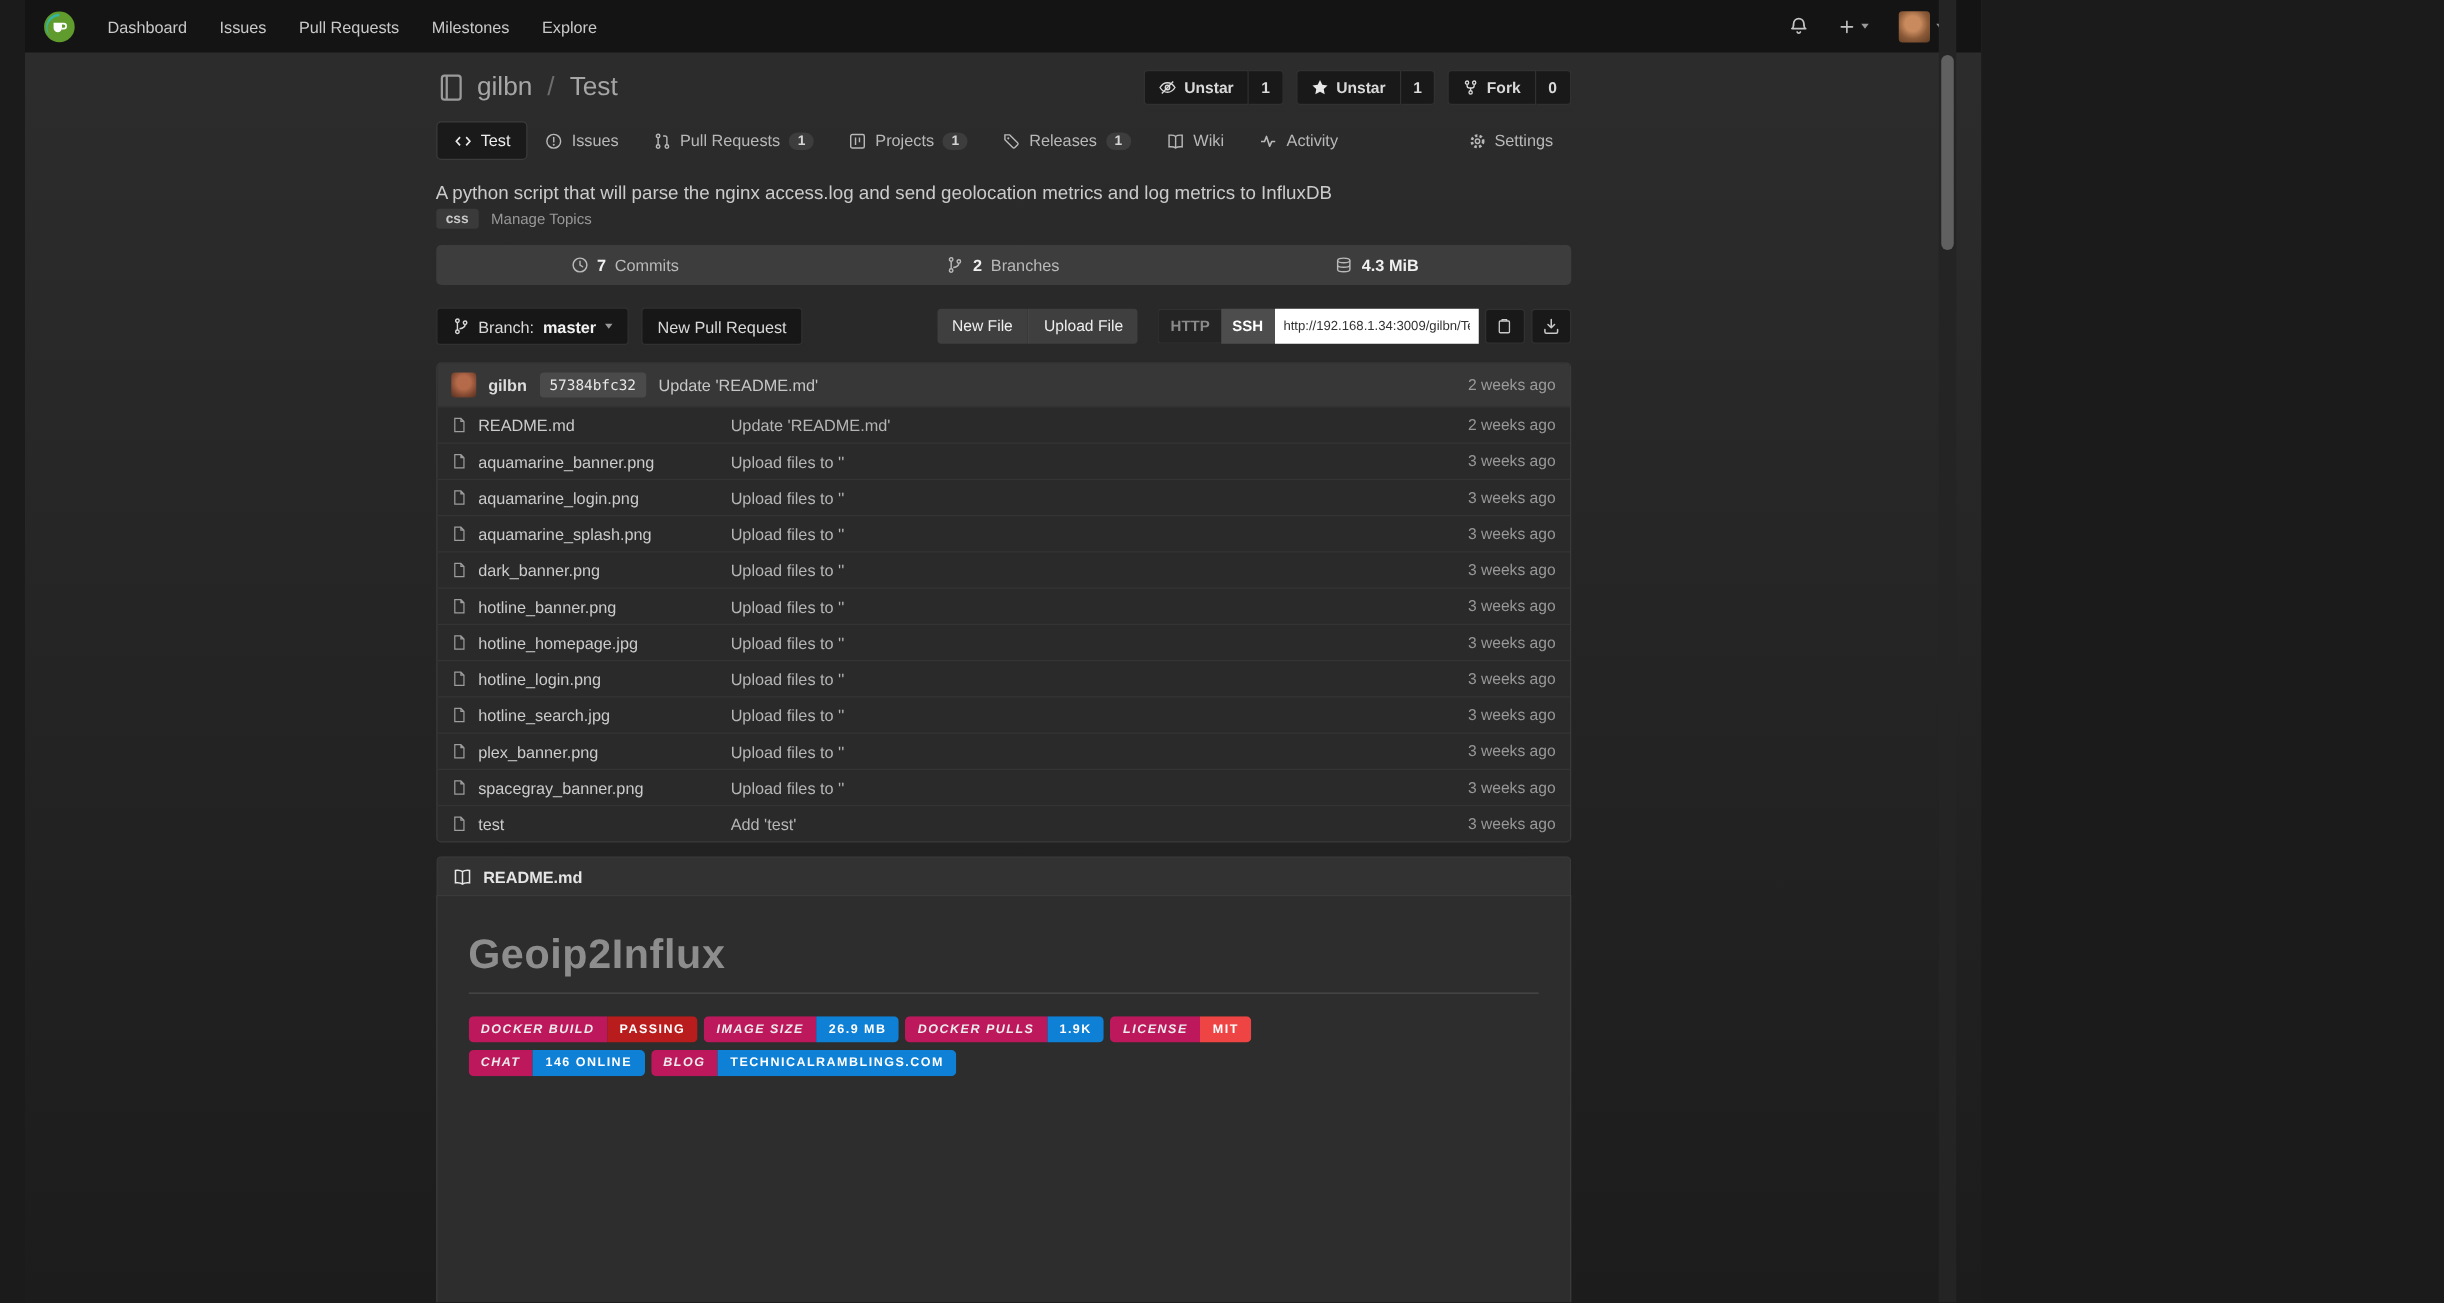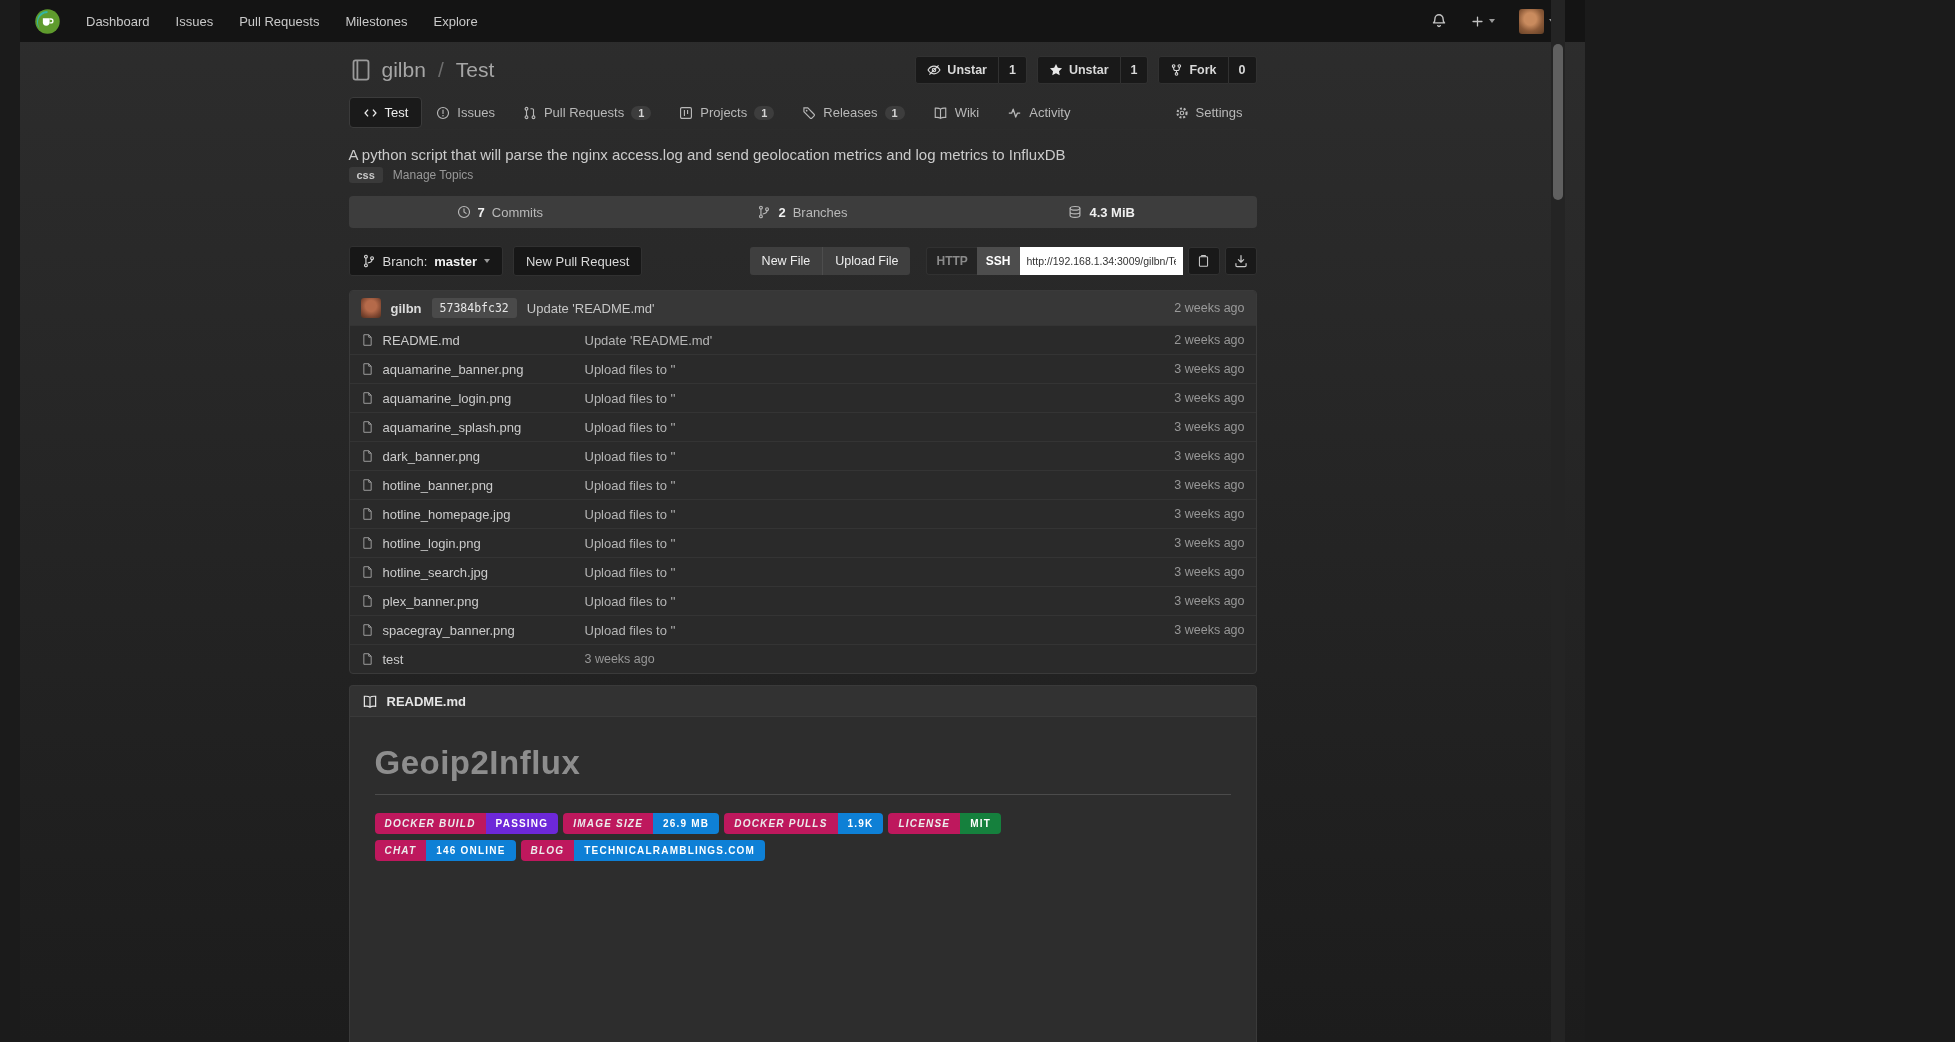--- a/index.html
+++ b/index.html
@@ -449,53 +449,54 @@
             <span class="ftime">3 weeks ago</span>
           </div>
 
           <div class="file-row">
             <span class="fname">
               <svg width="13" height="14" viewBox="0 0 16 16" fill="none" stroke="currentColor" stroke-width="1.2">
                 <path d="M3.5 1.5h6L12.5 4.5v10h-9zM9.5 1.5v3h3"></path>
               </svg>
               <span>test</span>
             </span>
+            <a class="fmsg">Add 'test'</a>
             <span class="ftime">3 weeks ago</span>
           </div>
         </div>
     </div>
 
     <div class="readme-head">
       <svg width="16" height="15" viewBox="0 0 16 16" fill="none" stroke="currentColor" stroke-width="1.3">
           <path d="M8 3.6C6.6 2.5 4.6 2.2 2 2.5v10.6c2.6-.3 4.6 0 6 1.1 1.4-1.1 3.4-1.4 6-1.1V2.5c-2.6-.3-4.6 0-6 1.1zM8 3.6v10.6"></path>
         </svg>
       <span>README.md</span>
     </div>
     <div class="readme-body">
       <h1 class="readme-title">Geoip2Influx</h1>
       <div class="badges">
 
           <span class="badge">
             <span class="lbl">DOCKER BUILD</span>
-            <span class="val" style="background: #6d28d9;">PASSING</span>
+            <span class="val" style="background: #b91c1c;">PASSING</span>
           </span>
 
           <span class="badge">
             <span class="lbl">IMAGE SIZE</span>
             <span class="val" style="background: rgb(14, 128, 214);">26.9 MB</span>
           </span>
 
           <span class="badge">
             <span class="lbl">DOCKER PULLS</span>
             <span class="val" style="background: rgb(14, 128, 214);">1.9K</span>
           </span>
 
           <span class="badge">
             <span class="lbl">LICENSE</span>
-            <span class="val" style="background: #15803d;">MIT</span>
+            <span class="val" style="background: #ef4444;">MIT</span>
           </span>
 
           <span class="badge">
             <span class="lbl">CHAT</span>
             <span class="val" style="background: rgb(14, 128, 214);">146 ONLINE</span>
           </span>
 
           <span class="badge">
             <span class="lbl">BLOG</span>
             <span class="val" style="background: rgb(14, 128, 214);">TECHNICALRAMBLINGS.COM</span>

